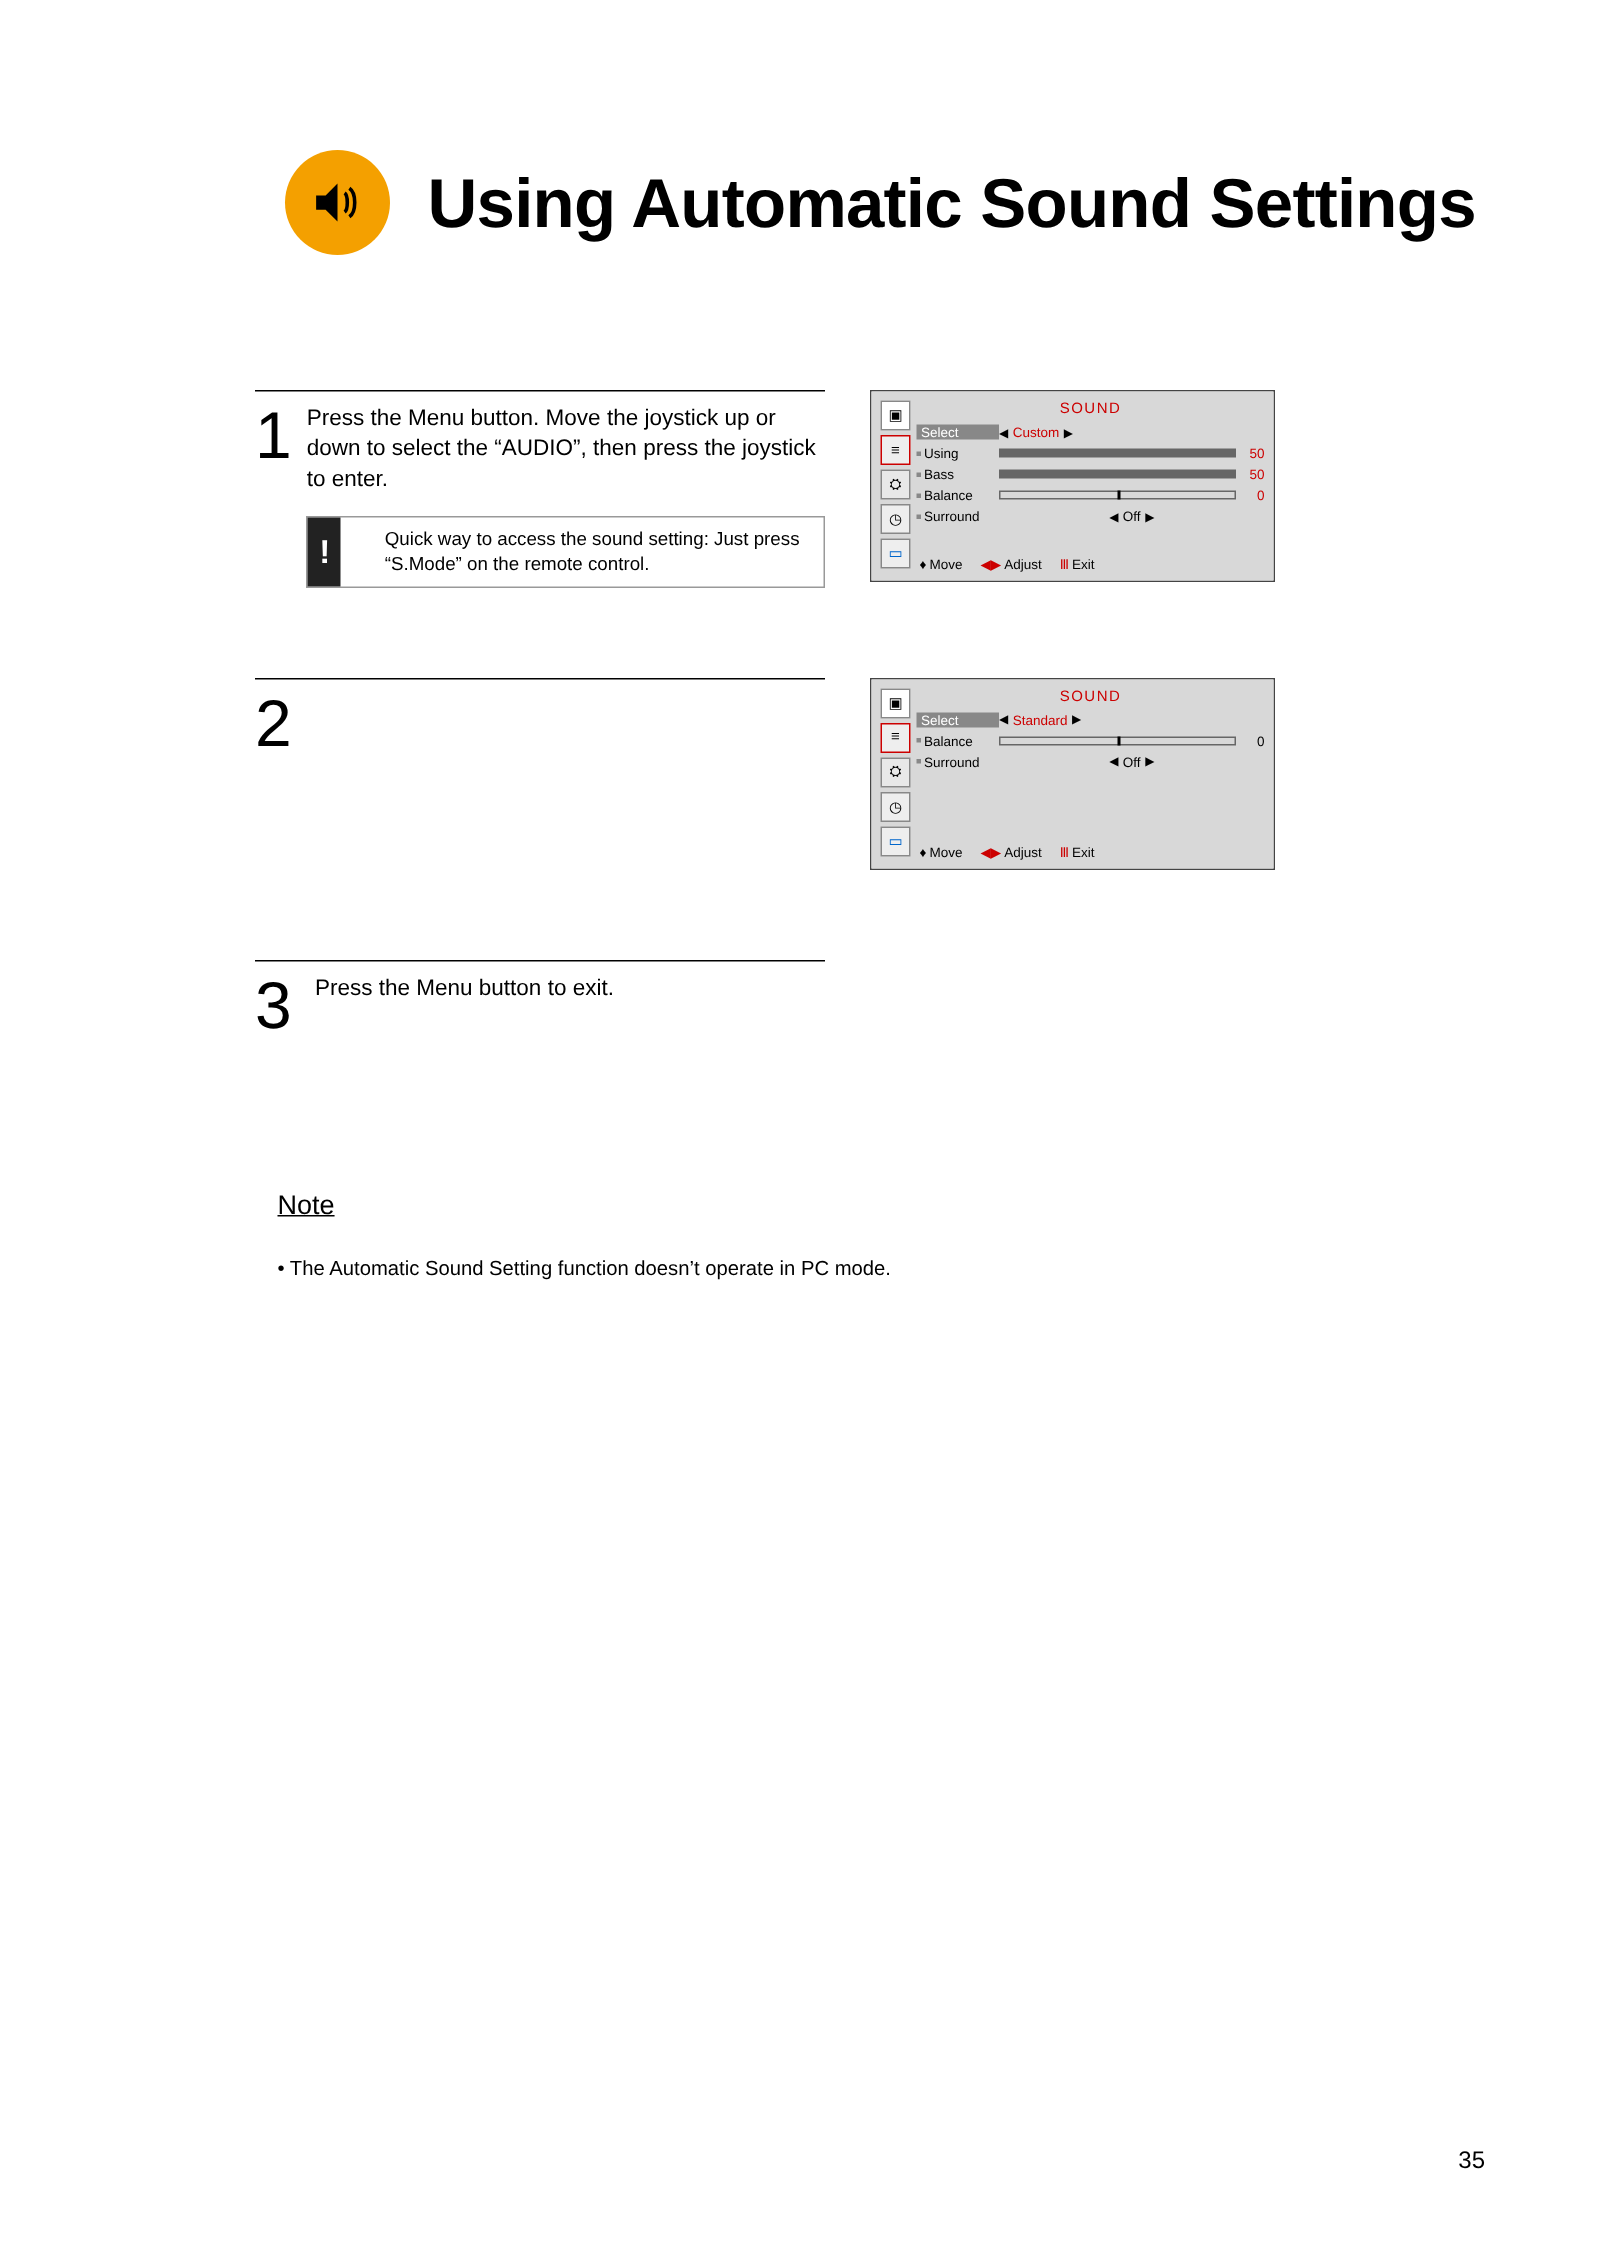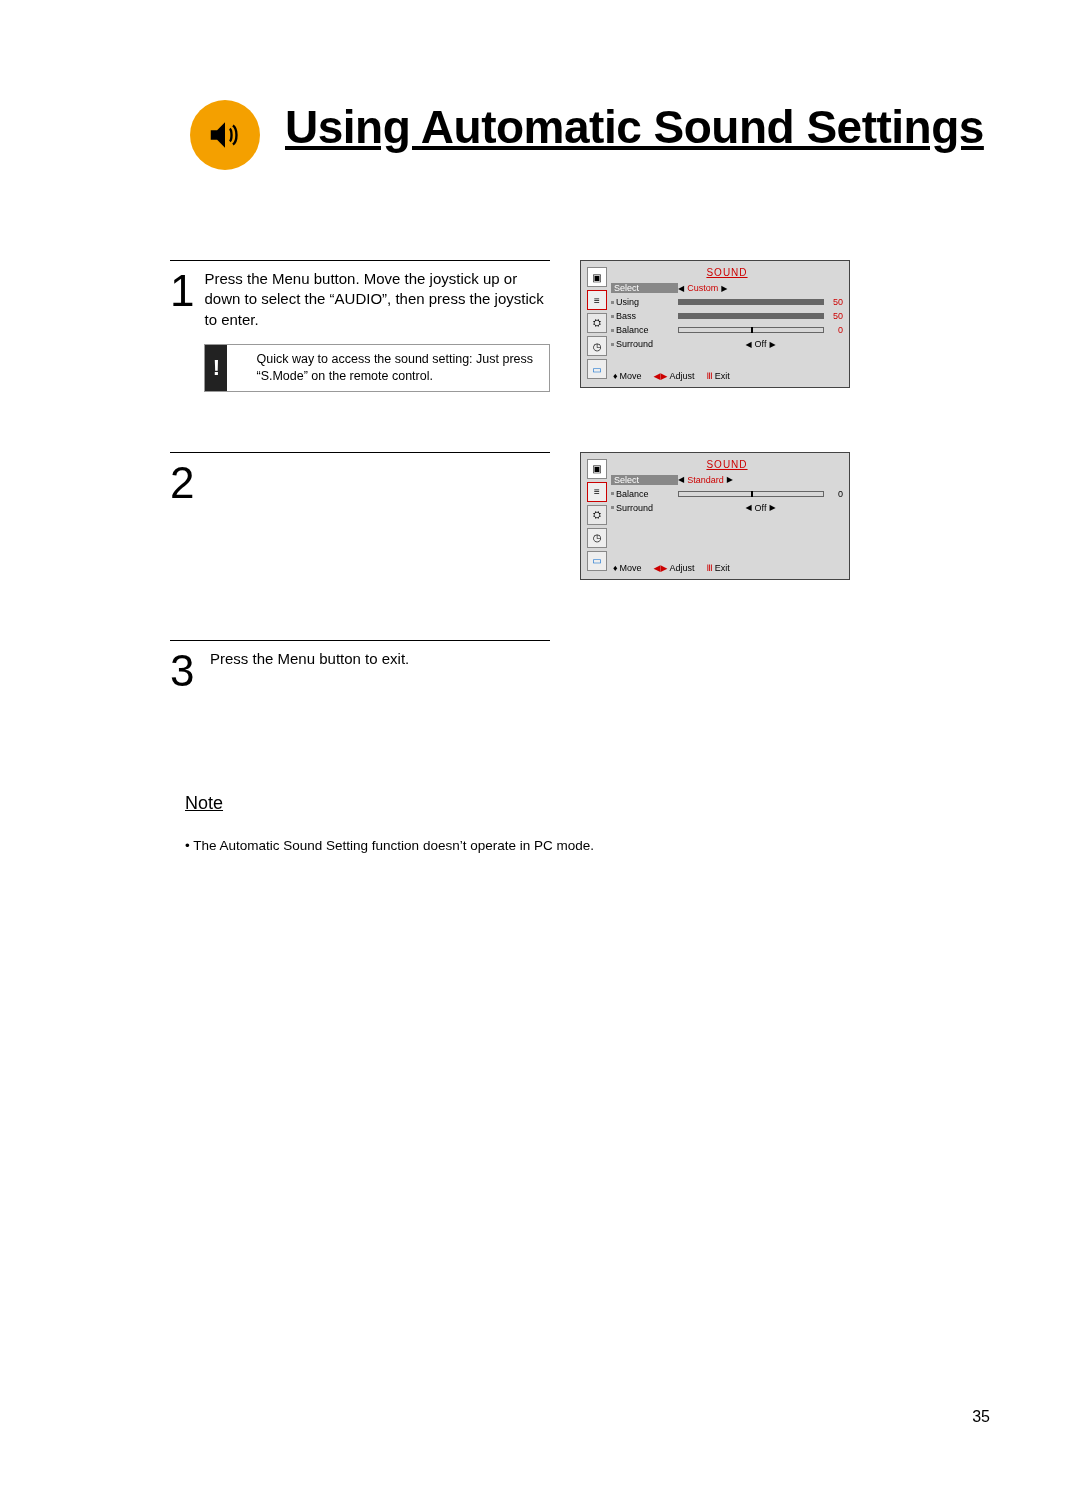--- a/index.html
+++ b/index.html
@@ -9,25 +9,24 @@
     background: #fff;
     font-family: Arial, Helvetica, sans-serif;
     position: relative;
     color: #000;
   }
   .page {
     padding: 100px 90px 60px 90px;
   }
   .header-row {
     display: flex;
-    align-items: flex-start;
+    align-items: center;
     gap: 25px;
     margin-left: 100px;
     margin-bottom: 90px;
-    text-decoration: underline;
   }
   .speaker-icon {
     width: 70px;
     height: 70px;
     background: #f4a000;
     border-radius: 50%;
     display: flex;
     align-items: center;
     justify-content: center;
   }
@@ -122,29 +121,28 @@
   .osd-content {
     flex: 1;
     font-size: 9px;
   }
   .osd-title {
     color: #c00;
     text-align: center;
     font-size: 10px;
     margin-bottom: 3px;
     letter-spacing: 1px;
-    text-decoration: underline;
   }
   .osd-row {
     display: flex;
     align-items: center;
     height: 14px;
   }
   .osd-row .lbl {
-    width: 67px;
+    width: 55px;
     display: flex;
     align-items: center;
     gap: 2px;
   }
   .osd-row .dot {
     width: 3px; height: 3px; background:#888; display:inline-block;
   }
   .osd-row .val {
     flex: 1;
     display: flex;
@@ -196,21 +194,21 @@
   .note-hdr {
     font-size: 18px;
     text-decoration: underline;
     margin-bottom: 24px;
   }
   .note-text {
     font-size: 13.5px;
   }
   .page-num {
     position: absolute;
-    bottom: 68px;
+    bottom: 44px;
     right: 90px;
     font-size: 16px;
   }
 </style>
 </head>
 <body>
 
 <div class="page">
 
   <div class="header-row">

